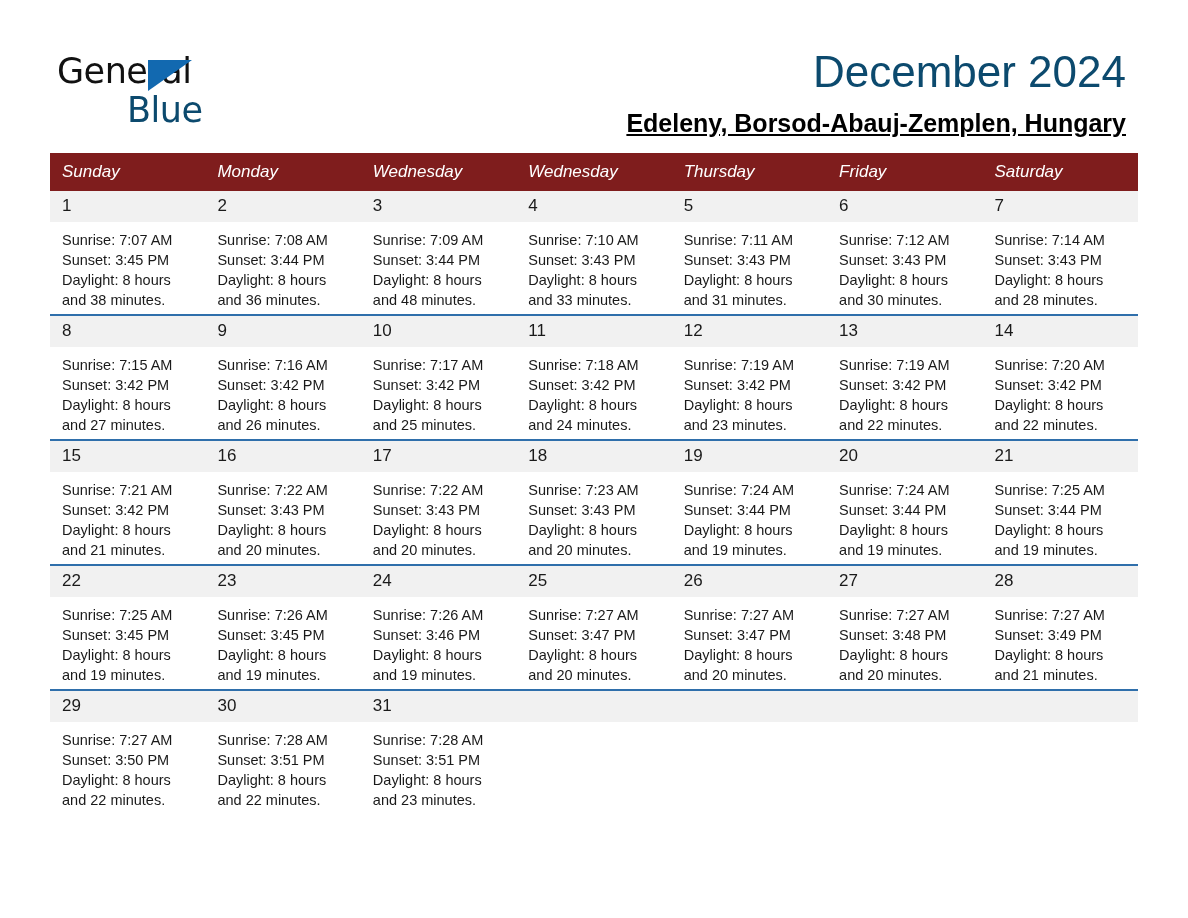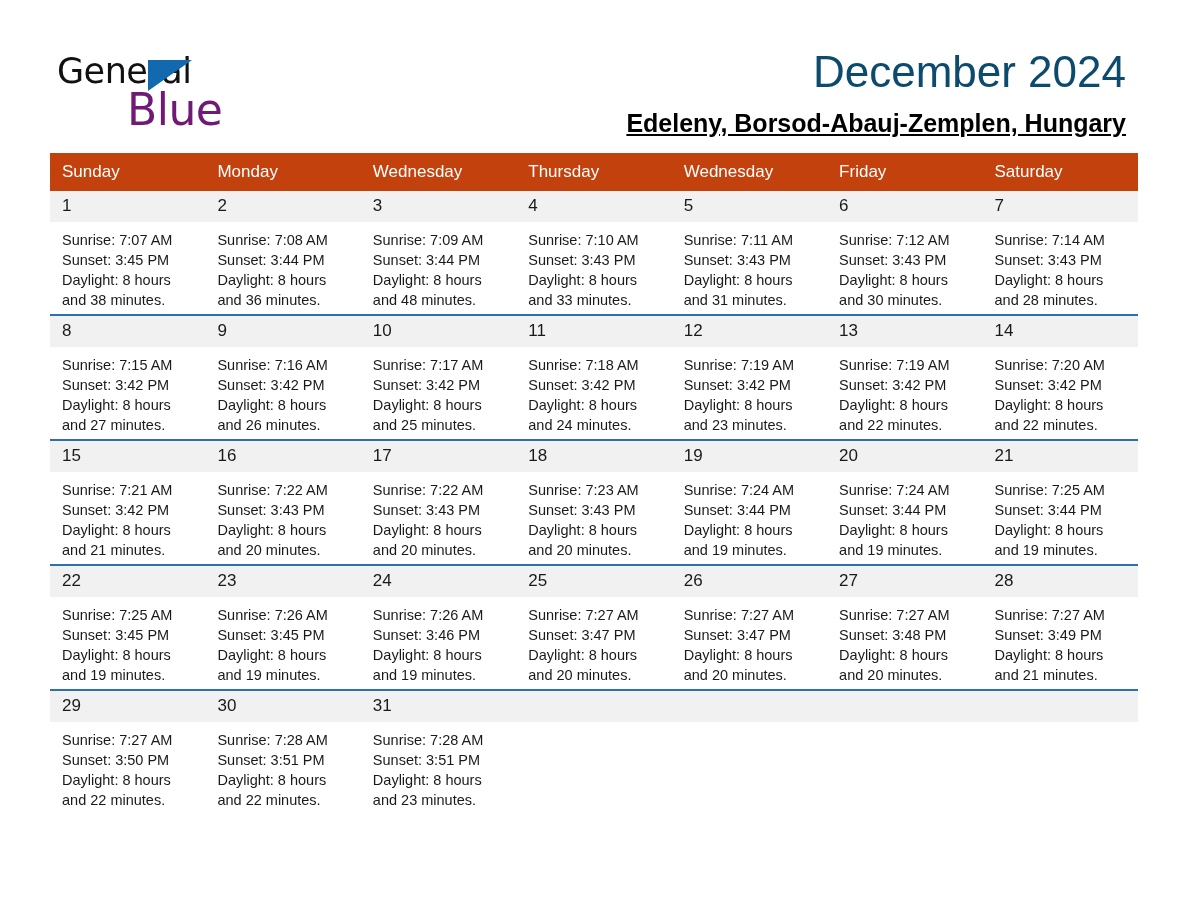--- a/index.html
+++ b/index.html
@@ -52,24 +52,24 @@
     top: 16px;
     width: 0;
     height: 0;
     border-left: 44px solid #1269b0;
     border-bottom: 31px solid transparent;
   }
   .brand-blue {
     position: absolute;
     left: 70px;
     top: 45px;
-    font-size: 44px;
+    font-size: 35px;
     line-height: 42px;
     letter-spacing: -0.5px;
-    color: #701a75;
+    color: #0c4a6e;
     font-family: "DejaVu Sans", sans-serif;
     font-weight: 400;
   }
   .titles {
     text-align: right;
     flex: 1;
     padding-top: 2px;
   }
   .month-title {
     font-size: 44px;
@@ -90,21 +90,22 @@
   }
 
   
   .calendar {
     margin: 13px 50px 0 50px;
     width: 1088px;
     box-sizing: border-box;
   }
   .weekday-row {
     display: flex;
-    background: #c2410c;
+    background: #7f1d1d;
+    font-style: italic;
   }
   .weekday-cell {
     flex: 1 1 0;
     min-width: 0;
     color: #ffffff;
     font-size: 17px;
     line-height: 20px;
     padding: 9px 0 9px 12px;
     box-sizing: border-box;
     font-weight: 400;
@@ -164,22 +165,22 @@
     </div>
 
   </div>
 
   <div class="calendar">
 
     <div class="weekday-row">
       <div class="weekday-cell">Sunday</div>
       <div class="weekday-cell">Monday</div>
       <div class="weekday-cell">Wednesday</div>
+      <div class="weekday-cell">Wednesday</div>
       <div class="weekday-cell">Thursday</div>
-      <div class="weekday-cell">Wednesday</div>
       <div class="weekday-cell">Friday</div>
       <div class="weekday-cell">Saturday</div>
     </div>
 
     <div class="week-row first">
       <div class="day-cell">
         <div class="day-number">1</div>
         <div class="day-body">
           <div>Sunrise: 7:07 AM</div>
           <div>Sunset: 3:45 PM</div>

